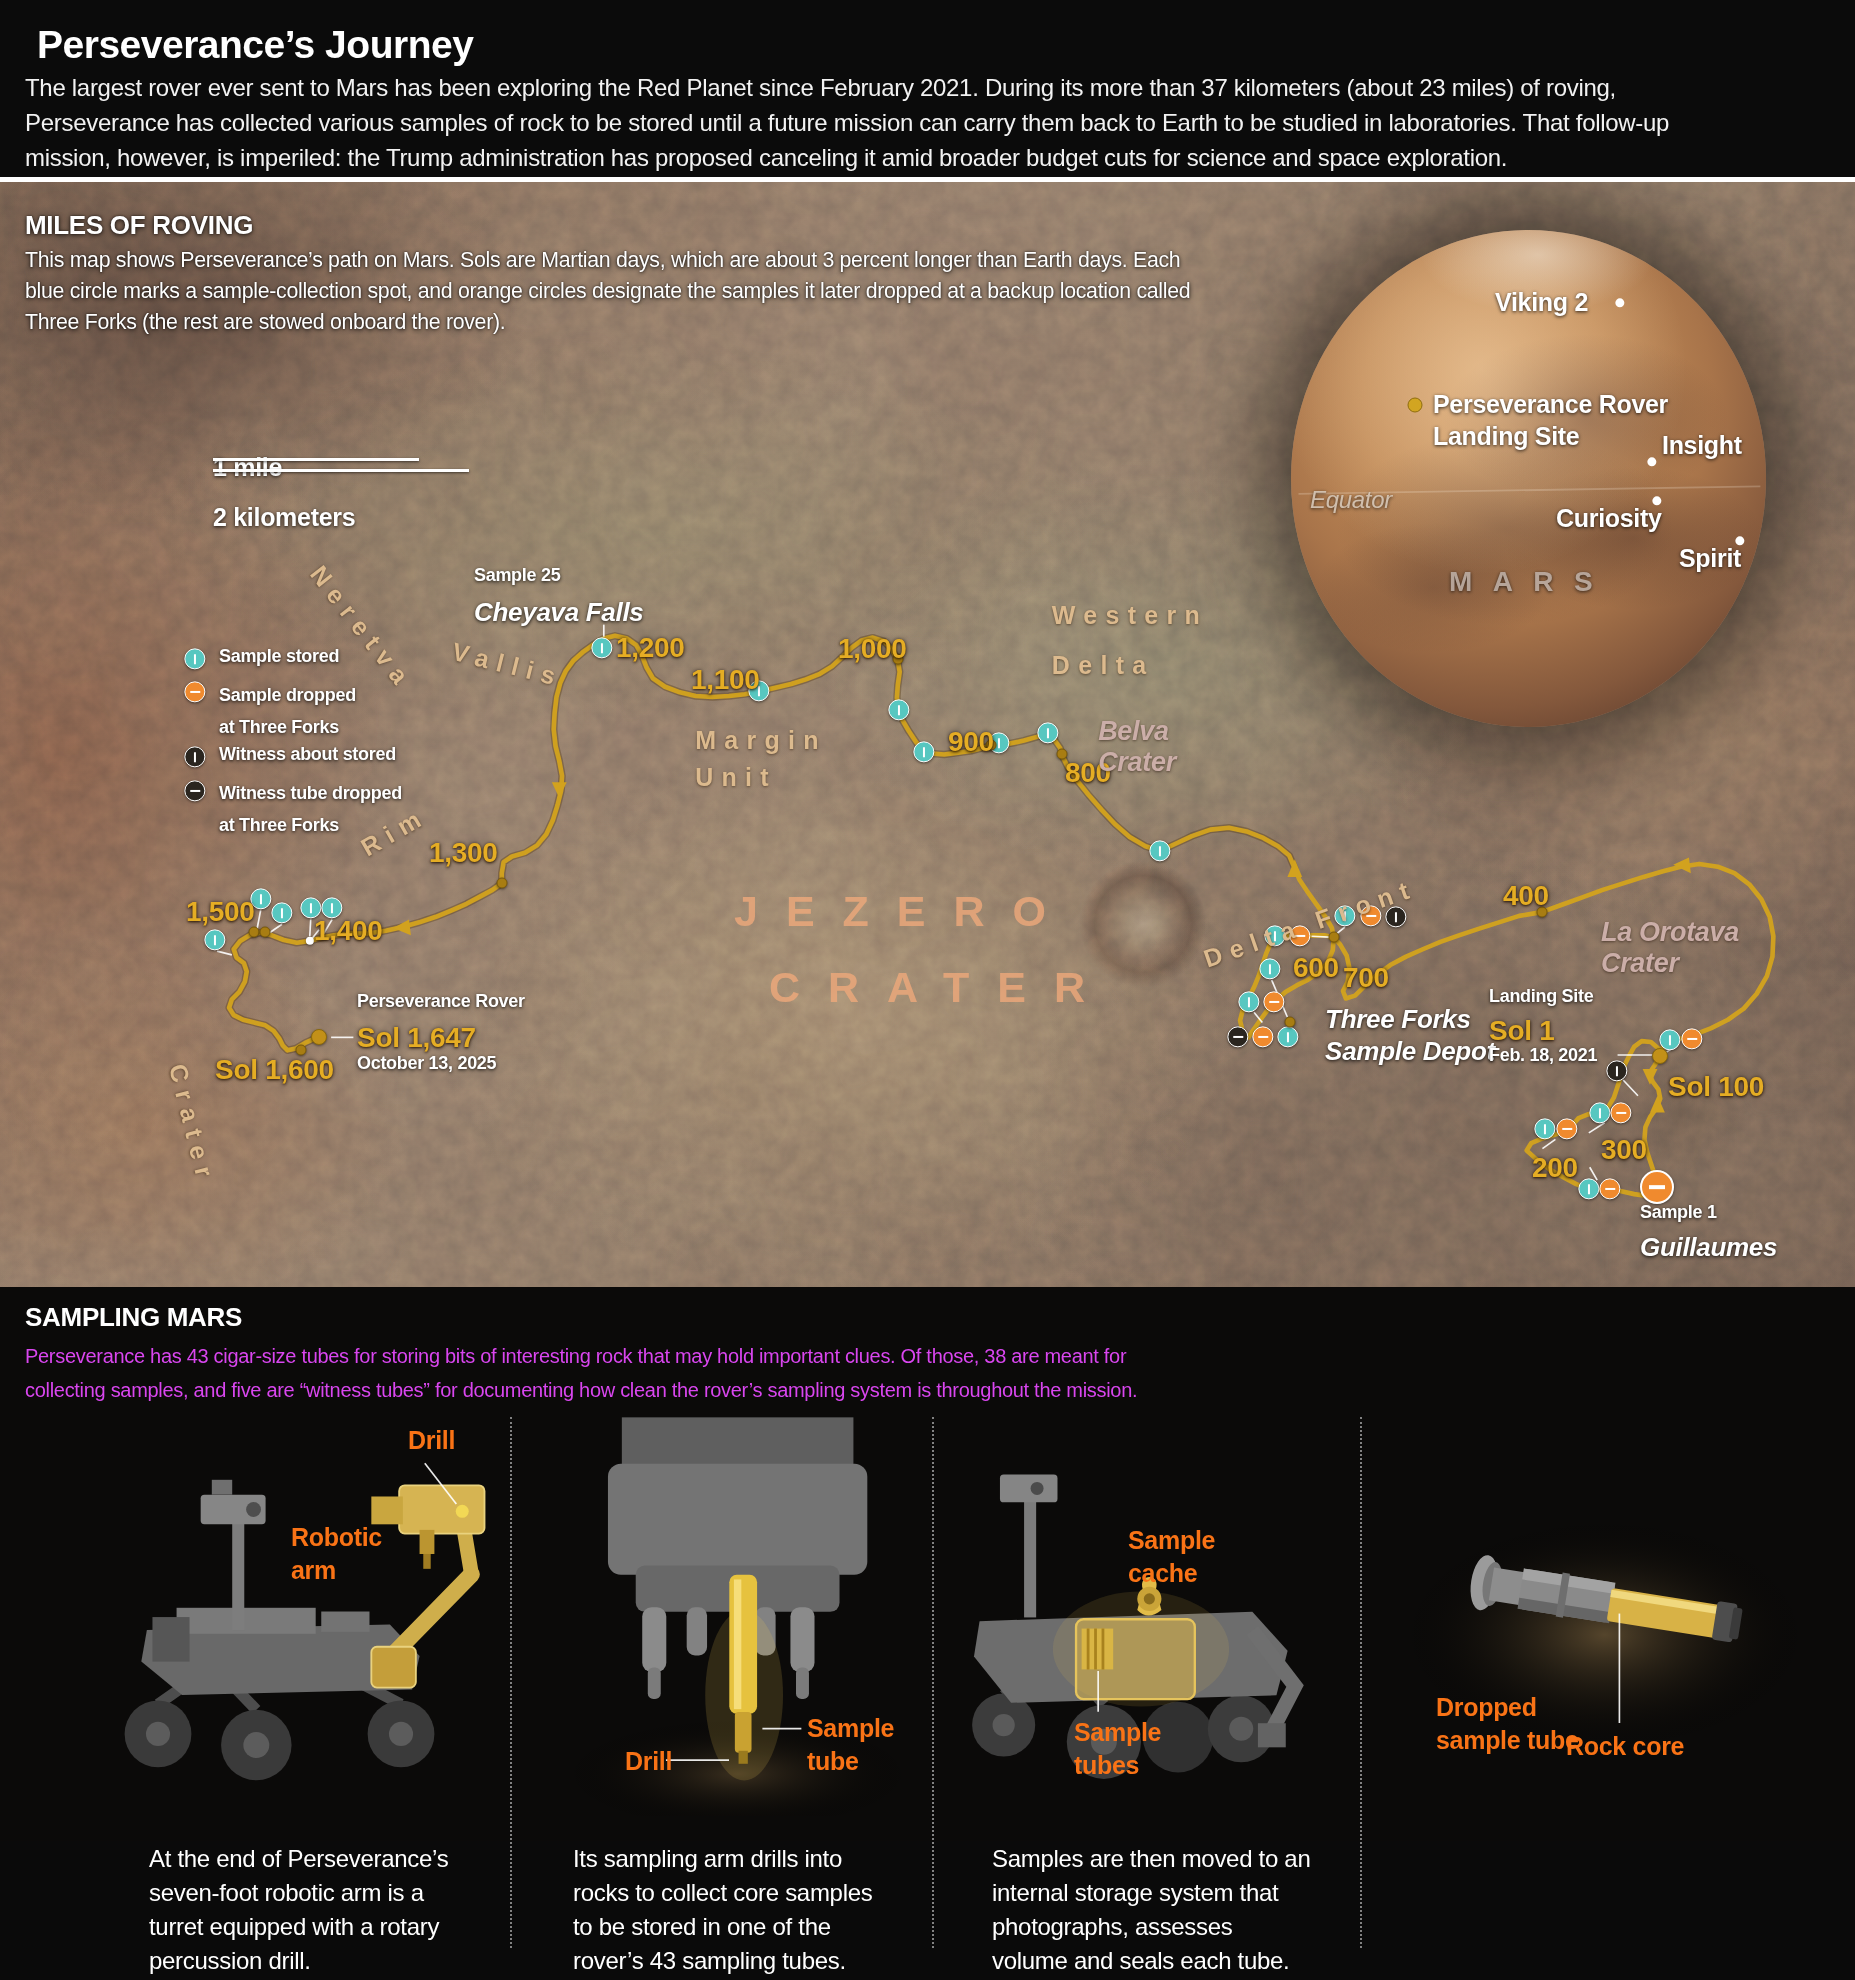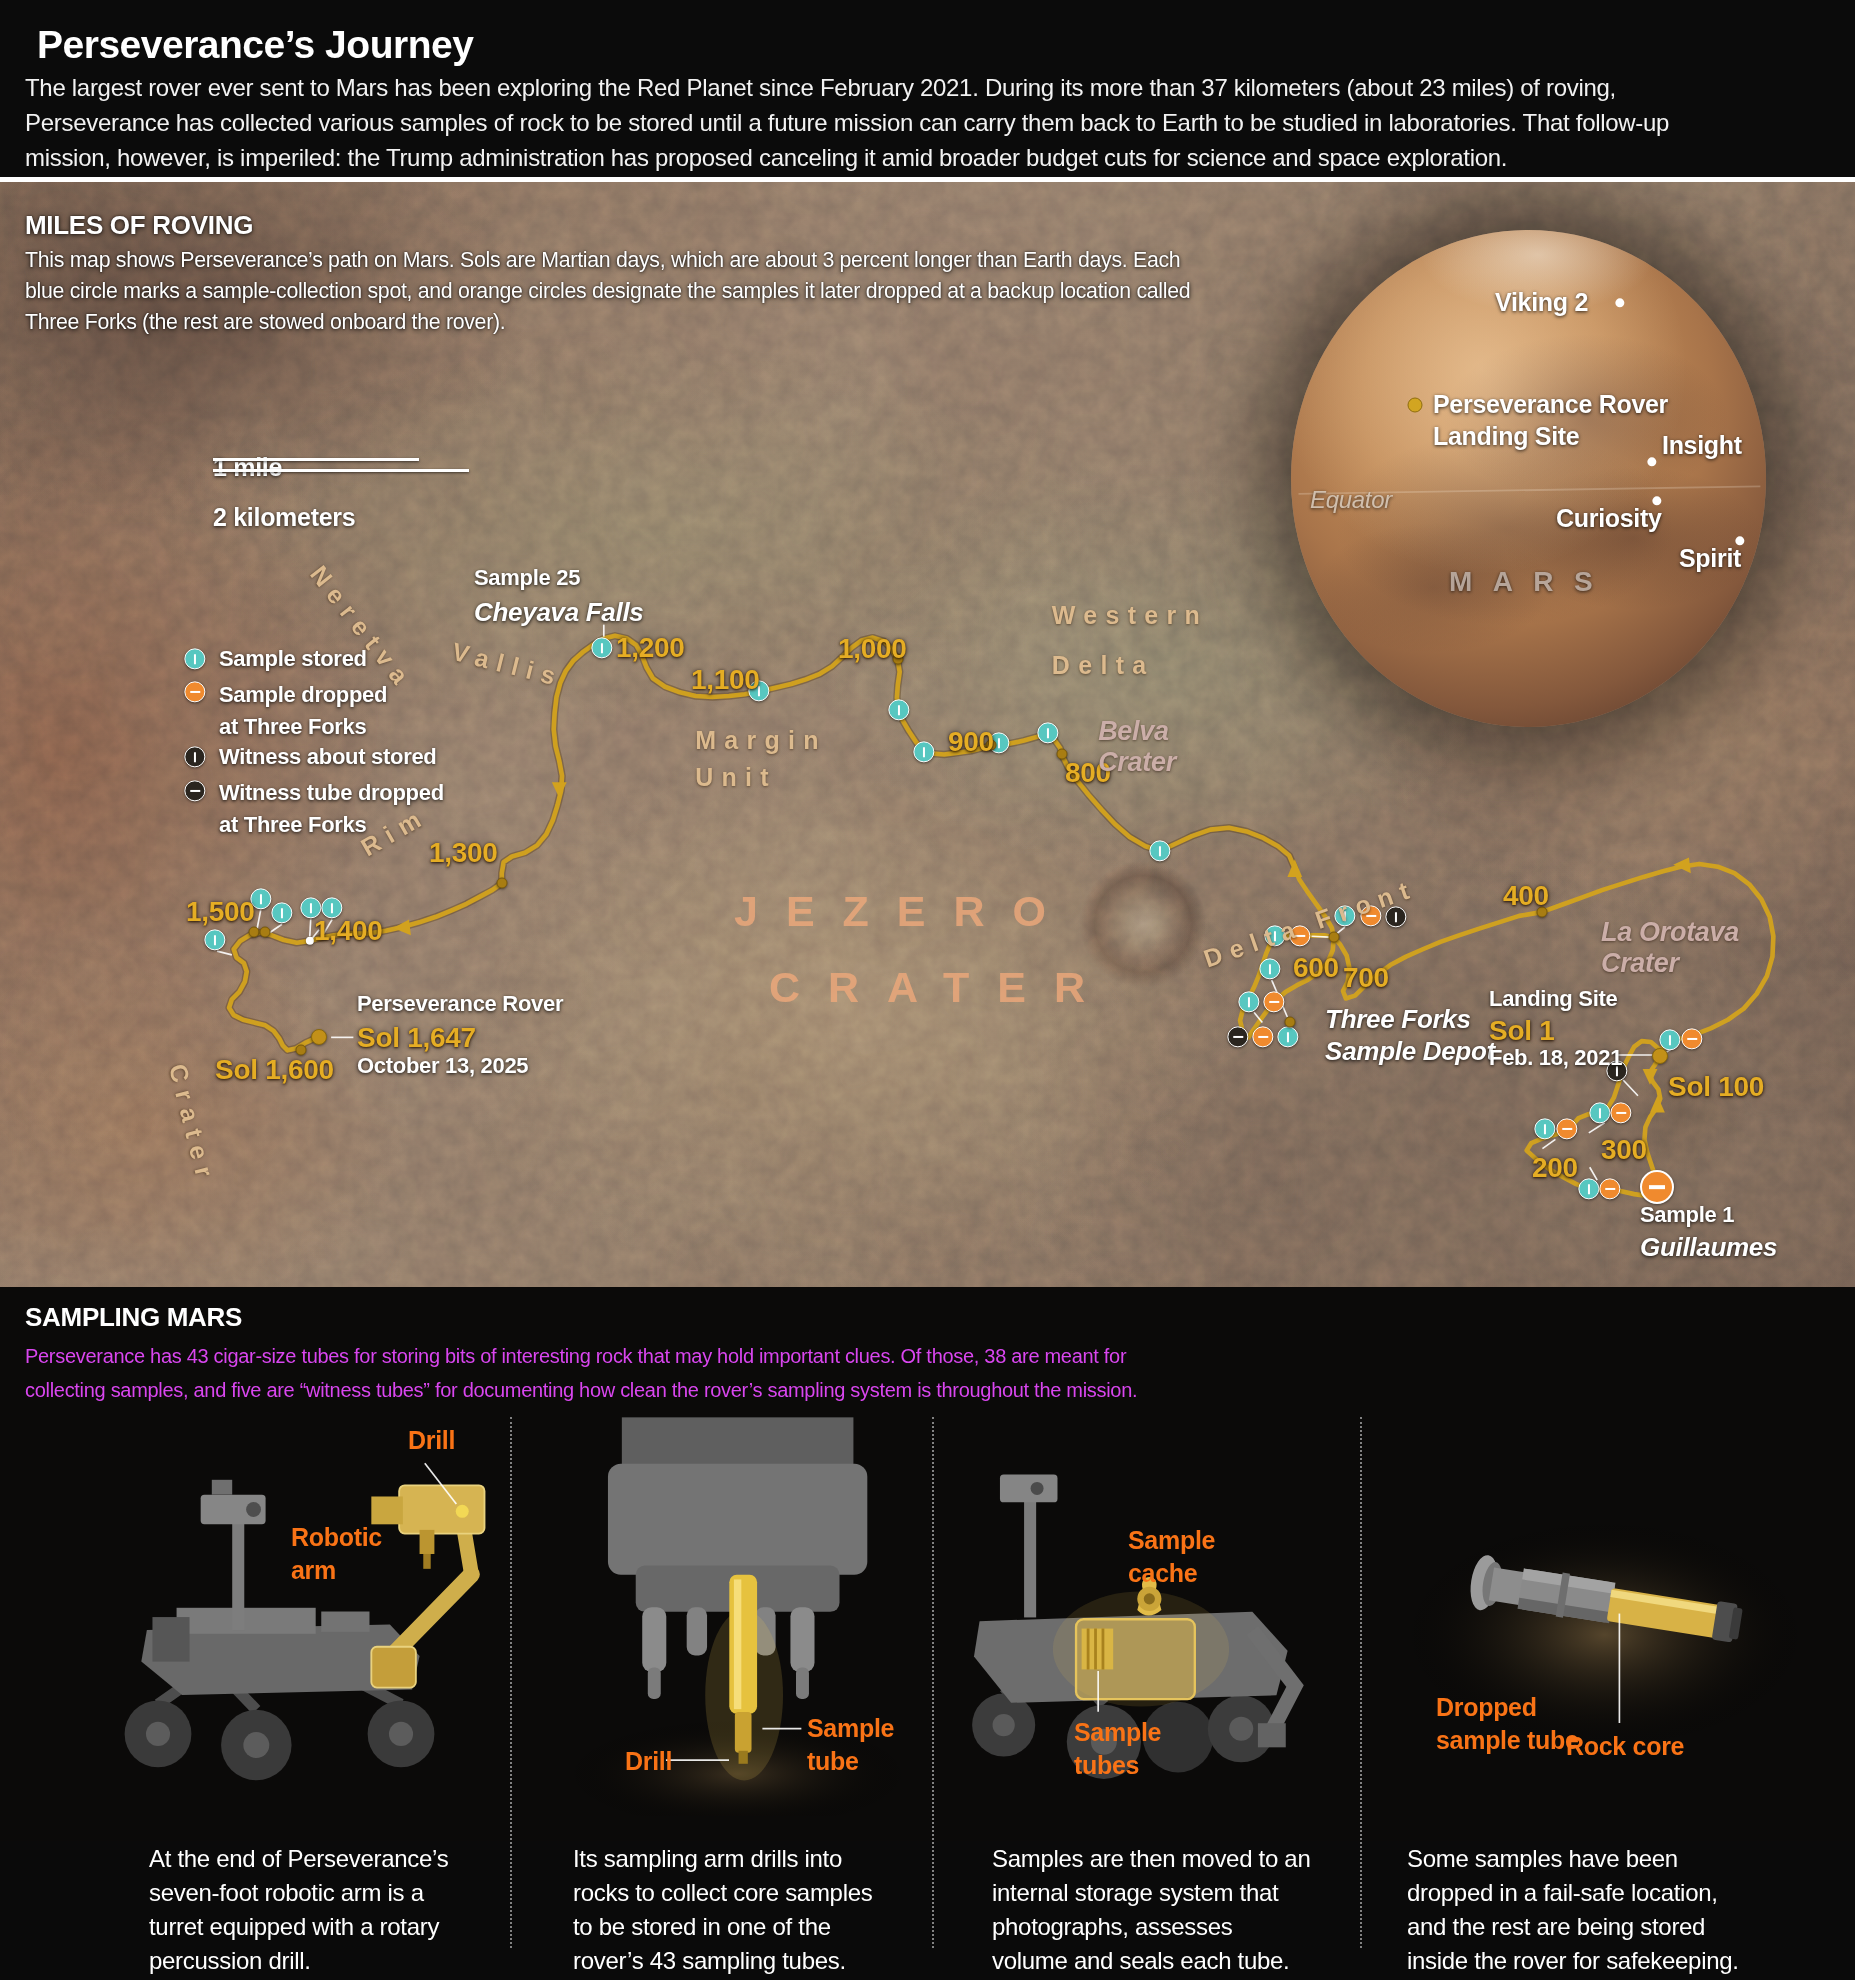--- a/index.html
+++ b/index.html
@@ -55,21 +55,21 @@
   
   .paths{position:absolute;inset:0;}
   .pshadow{fill:none;stroke:rgba(80,52,8,.35);stroke-width:8;stroke-linejoin:round;stroke-linecap:round;}
   .ppath{fill:none;stroke:#d2a21e;stroke-width:5;stroke-linejoin:round;stroke-linecap:round;opacity:.97;}
   .arrow{fill:#d2a21e;}
   .leader{stroke:rgba(255,255,255,.9);stroke-width:1.8;}
   .eq{stroke:rgba(255,245,230,.22);stroke-width:2;}
   
   .lbl{position:absolute;font-weight:700;white-space:nowrap;transform-origin:left top;}
   .sol{font-size:28px;color:#e5ad24;text-shadow:0 0.9px 2.8px rgba(40,20,0,.95),0 0 5.6px rgba(0,0,0,.5);}
-  .wb{font-size:22px;color:#fff;text-shadow:0 0.9px 3.7px rgba(0,0,0,.9);}
+  .wb{font-size:18px;color:#fff;text-shadow:0 0.9px 3.7px rgba(0,0,0,.9);}
   .wi{font-size:26px;font-style:italic;color:#fff;text-shadow:0 0.9px 3.7px rgba(0,0,0,.9);}
   .place{font-size:25px;color:#dcba8e;letter-spacing:8.3px;text-shadow:0 0.9px 2.8px rgba(50,30,10,.6);}
   .big{font-size:43px;color:#efa97b;letter-spacing:28px;opacity:.8;}
   .cr{font-size:27px;font-style:italic;color:#cbaea8;text-shadow:0 0.9px 2.8px rgba(40,25,15,.6);}
   .panel-lbl{font-size:25px;color:#f97316;line-height:33px;}
   .mk{position:absolute;border-radius:50%;transform:translate(-50%,-50%);box-sizing:border-box;
       box-shadow:0 0.9px 2.8px rgba(0,0,0,.5);}
   .mk::before{content:"";position:absolute;left:50%;top:50%;transform:translate(-50%,-50%);background:#fff;}
   .mk-teal{width:21.3px;height:21.3px;background:#57c7c0;border:1.9px solid #fff;}
   .mk-teal::before{width:2.8px;height:10.2px;}
@@ -532,20 +532,16 @@
 turret equipped with a rotary
 percussion drill.</div>
     <div class="caption" style="left:573px">Its sampling arm drills into
 rocks to collect core samples
 to be stored in one of the
 rover’s 43 sampling tubes.</div>
     <div class="caption" style="left:992px">Samples are then moved to an
 internal storage system that
 photographs, assesses
 volume and seals each tube.</div>
-    <div class="caption" style="left:1407px">Some samples have been
-dropped in a fail-safe location,
-and the rest are being stored
-inside the rover for safekeeping.</div>
   </div>
 
 </div>
 
 
 </body></html>

